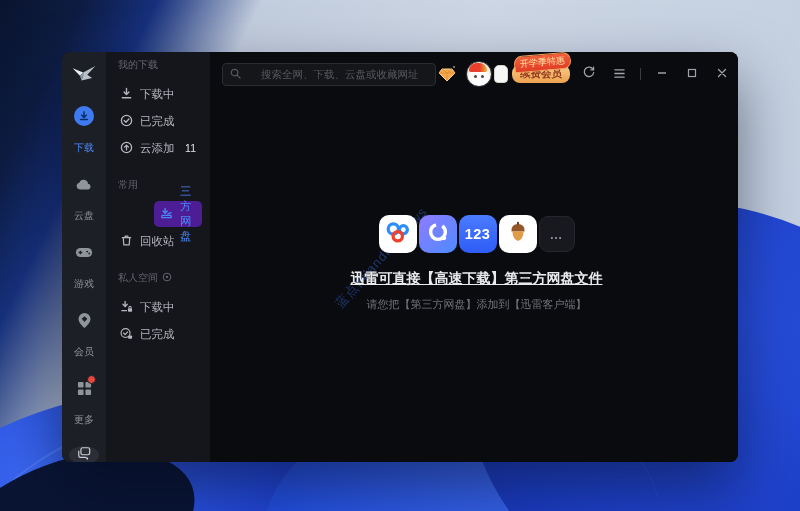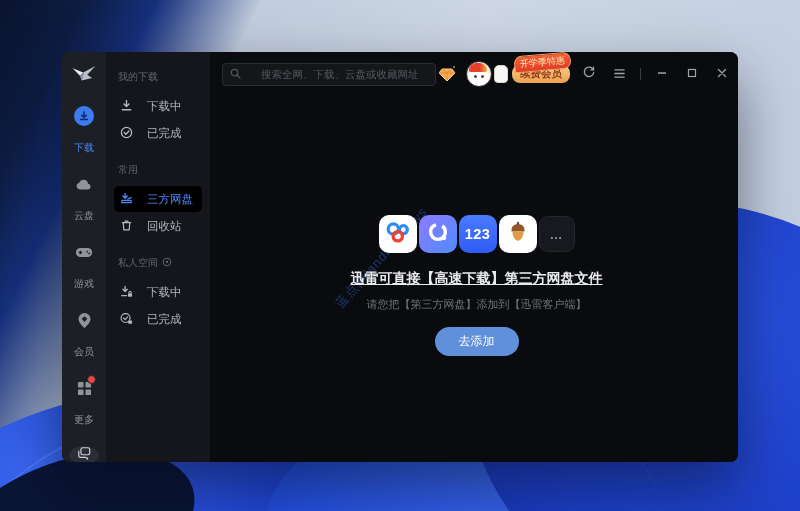--- a/index.html
+++ b/index.html
@@ -38,27 +38,27 @@
   .rail-item.active{color:#4a86f5;}
   .bubble{width:20px;height:20px;border-radius:50%;background:#3f7bf0;display:flex;
       align-items:center;justify-content:center;}
   .red-dot{position:absolute;top:-3px;right:-2px;width:7px;height:7px;border-radius:50%;
       background:#e8473f;border:1px solid #1d1f26;}
   .rail-spacer{flex:1;}
   .rail-feedback{width:30px;height:30px;border-radius:50%;background:#2b2e36;display:flex;
       align-items:center;justify-content:center;cursor:pointer;}
 
   
-  .sidebar{width:104px;background:#15161b;padding:16px 8px;box-sizing:border-box;flex:none;}
+  .sidebar{width:104px;background:#15161b;padding:4px 8px;box-sizing:border-box;flex:none;}
   .sec-title{color:#63666e;font-size:10px;margin:2px 4px 9px;display:flex;align-items:center;gap:4px;}
   .sec-gap{height:14px;}
-  .side-item{display:flex;align-items:center;gap:14px;color:#b4b7bd;font-size:11.5px;height:26px;
+  .side-item{display:flex;align-items:center;gap:7px;color:#b4b7bd;font-size:11.5px;height:26px;
       padding:0 6px;border-radius:5px;margin-bottom:1px;cursor:pointer;}
   .side-item svg{flex:none;}
-  .side-item.active{background:#000000;color:#4a86f5;}
+  .side-item.active{background:#4c1d95;color:#4a86f5;margin-left:40px;}
   .side-item .cnt{margin-left:auto;color:#dfe2e6;font-size:10.5px;}
 
   
   .main{flex:1;background:#0a0b0e;position:relative;}
   .topbar{display:flex;align-items:center;padding:9px 10px 0 12px;}
   .search{width:198px;height:21px;background:#15161a;border:1px solid #2b2d33;border-radius:4px;
       display:flex;align-items:center;gap:18px;padding:0 7px;}
   .search input{flex:1;background:transparent;border:none;outline:none;color:#9a9da4;
       font-size:10.5px;font-family:inherit;}
   .search input::placeholder{color:#55585f;}
@@ -206,20 +206,30 @@
     </div>
     <div class="side-item">
       <span>
         <svg viewBox="0 0 14 14" width="13" height="13">
             <circle cx="7" cy="7" r="5.5" fill="none" stroke="#b4b7bd" stroke-width="1.4"></circle>
             <path d="M4.5 7 L6.4 8.9 L9.6 5.4" stroke="#b4b7bd" stroke-width="1.4" fill="none" stroke-linecap="round" stroke-linejoin="round"></path>
           </svg>
       </span>
       <span>已完成</span>
     </div>
+    <div class="side-item">
+      <span>
+        <svg viewBox="0 0 14 14" width="13" height="13">
+            <circle cx="7" cy="7" r="5.5" fill="none" stroke="#b4b7bd" stroke-width="1.4"></circle>
+            <path d="M7 9.6 V4.6 M4.8 6.6 L7 4.4 L9.2 6.6" stroke="#b4b7bd" stroke-width="1.4" fill="none" stroke-linecap="round" stroke-linejoin="round"></path>
+          </svg>
+      </span>
+      <span>云添加</span>
+      <span class="cnt">11</span>
+    </div>
 
     <div class="sec-gap"></div>
     <div class="sec-title">
       <span>常用</span>
     </div>
     <div class="side-item active">
       <span>
         <svg viewBox="0 0 14 14" width="13" height="13">
             <path d="M5.5 1.5 v5 M3.2 4.4 L5.5 6.8 L7.8 4.4" stroke="#4a86f5" stroke-width="1.5" fill="none" stroke-linecap="round" stroke-linejoin="round"></path>
             <path d="M2 9 h10 M2 9 v2.5 h10 V9" stroke="#4a86f5" stroke-width="1.4" fill="none"></path>
@@ -372,16 +382,15 @@
             </svg>
           </span>
         </div>
         <div class="tile tile-more">
           <span>…</span>
         </div>
       </div>
 
       <h2 class="c-title">迅雷可直接【高速下载】第三方网盘文件</h2>
       <p class="c-sub">请您把【第三方网盘】添加到【迅雷客户端】</p>
-      <button class="cta">去添加</button>
     </div>
   </section>
 </div>
 
 </body></html>

